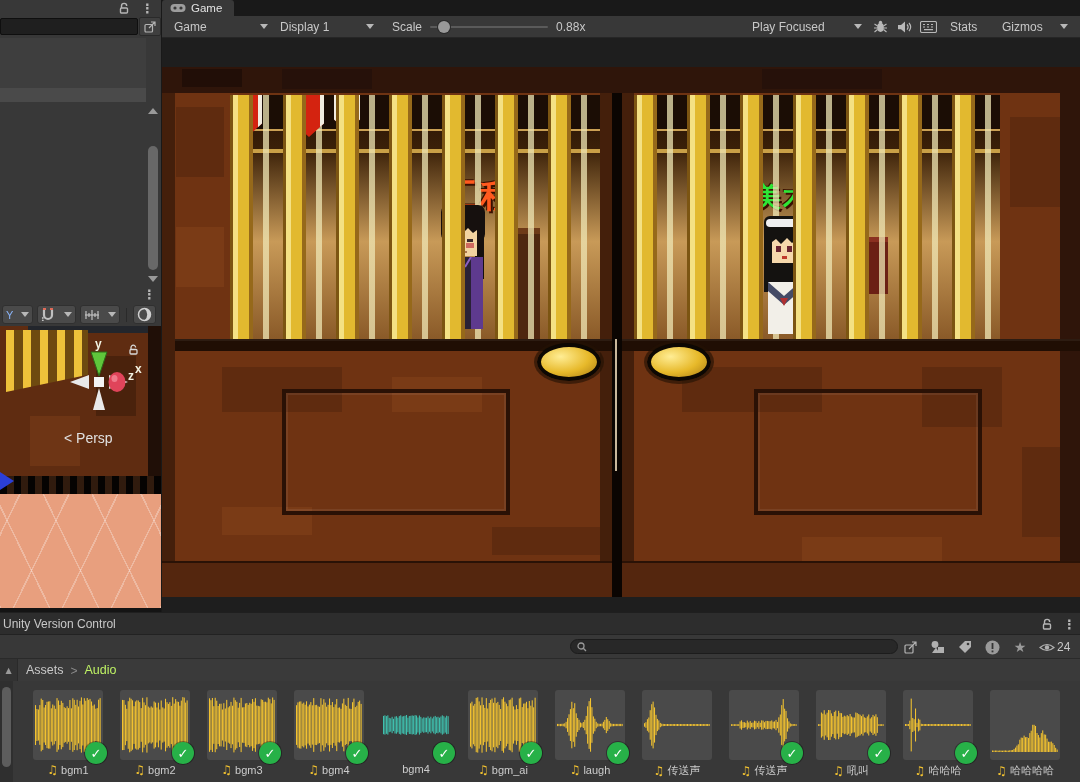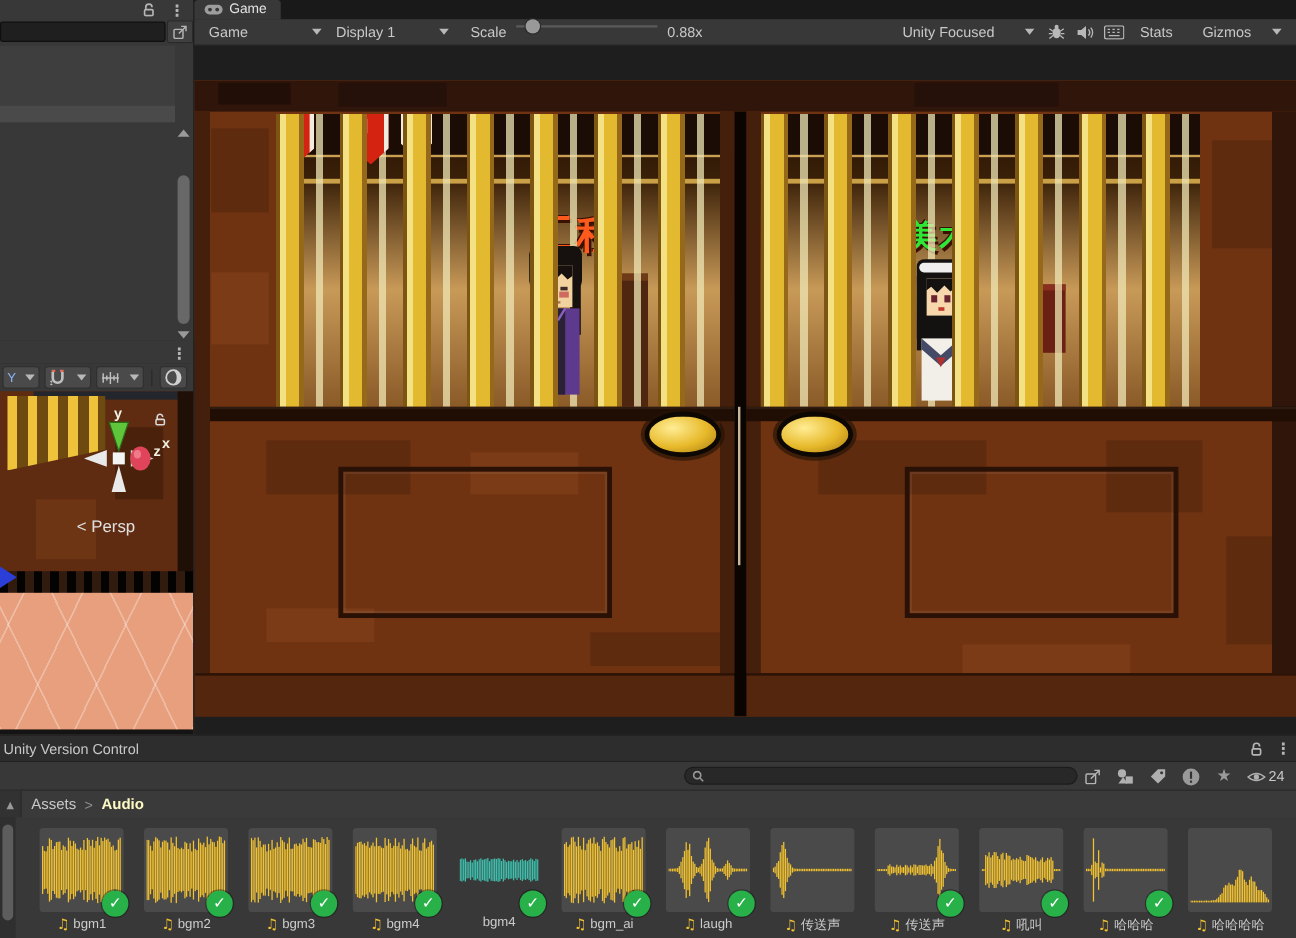--- a/index.html
+++ b/index.html
@@ -24,21 +24,21 @@
   .tri-dn{width:0;height:0;border-left:5px solid transparent;border-right:5px solid transparent;border-top:6px solid #9a9a9a;}
 
   
   #gamepanel{left:162px;top:0;width:918px;height:612px;background:#202020;}
   #gtabbar{left:0;top:0;width:918px;height:16px;background:#191919;}
   #gtab{left:0;top:0;height:16px;background:#383838;border-radius:3px 3px 0 0;display:flex;align-items:center;gap:5px;padding:0 12px 0 8px;}
   #gtab span{color:#e3e3e3;font-size:11.5px;}
   #gtoolbar{left:0;top:16px;width:918px;height:22px;background:#383838;border-bottom:1px solid #262626;display:flex;align-items:center;padding:0 6px;box-sizing:border-box;}
   .dd{display:flex;align-items:center;height:22px;padding:0 6px;}
   .dd .txt{white-space:nowrap;}
-  #scale-group{display:flex;align-items:flex-start;margin-left:12px;}
+  #scale-group{display:flex;align-items:center;margin-left:12px;}
   #scale-track{position:relative;width:118px;height:2px;background:#5a5a5a;border-radius:1px;margin:0 8px;}
   #scale-knob{position:absolute;top:-5px;width:12px;height:12px;border-radius:50%;background:#999;box-shadow:0 0 0 1px #2a2a2a;}
   .toolicon{display:flex;align-items:center;justify-content:center;width:24px;height:22px;}
   #gview{left:0;top:38px;width:918px;height:574px;background:#1e1e1e;overflow:hidden;}
 
   
   #gimg{left:0;top:29px;width:918px;height:530px;background:#6f3312;overflow:hidden;}
   #gwall{left:0;top:0;width:918px;height:26px;background:#2f150a;}
   .window{top:28px;height:244px;overflow:hidden;background:linear-gradient(#241106 0%,#3a2008 22%,#c89a58 60%,#8a5a28 100%);}
   #winL{left:68px;width:370px;}
@@ -151,21 +151,21 @@
           <span class="caret" style="margin-left:auto;"></span>
         </div>
       <div id="scale-group">
         <span class="txt">Scale</span>
         <div id="scale-track">
             <div id="scale-knob" style="left: 7%;"></div>
           </div>
         <span class="txt">0.88x</span>
       </div>
       <div class="dd" style="margin-left:auto;width:110px;">
-          <span class="txt">Unity Focused</span>
+          <span class="txt">Play Focused</span>
           <span class="caret" style="margin-left:auto;"></span>
         </div>
       <div class="toolicon">
         <svg width="15" height="15">
             <ellipse cx="7.5" cy="8.5" rx="3.4" ry="4.4" fill="#b8b8b8"></ellipse>
             <circle cx="7.5" cy="3.4" r="1.7" fill="#b8b8b8"></circle>
             <path d="M1.5,5 L4.5,7 M1,9 h3 M1.5,13 L4.5,10.5 M13.5,5 L10.5,7 M14,9 h-3 M13.5,13 L10.5,10.5" stroke="#b8b8b8" stroke-width="1.1"></path>
           </svg>
       </div>
       <div class="toolicon">
@@ -408,21 +408,21 @@
     </div>
     <span class="txt" style="position:absolute;left:1057px;top:6px;">24</span>
   </div>
 
   <div id="breadcrumb" class="abs">
     <div id="bc-toggle">
         <span style="font-family:'DejaVu Sans',sans-serif;">▲</span>
       </div>
     <span class="txt" style="margin-left:8px;font-size:12.5px;">Assets</span>
     <span class="txt" style="margin:0 7px;color:#8a8a8a;">&gt;</span>
-    <span class="txt" style="font-size:12.5px;color:#fef9c3;font-weight:bold;">Audio</span>
+    <span class="txt" style="font-size:12.5px;color:#bef264;font-weight:normal;">Audio</span>
   </div>
 
   <div id="grid" class="abs">
     <div id="grid-sb" class="abs">
       <div id="grid-sb-thumb" class="abs"></div>
     </div>
   <div class="tile" style="left: 33px;">
         <div class="thumb">
           <svg width="66" height="62" class="wave">
             <rect x="0.0" y="11.1" width="1.05" height="39.9" fill="#F2C230"></rect>

